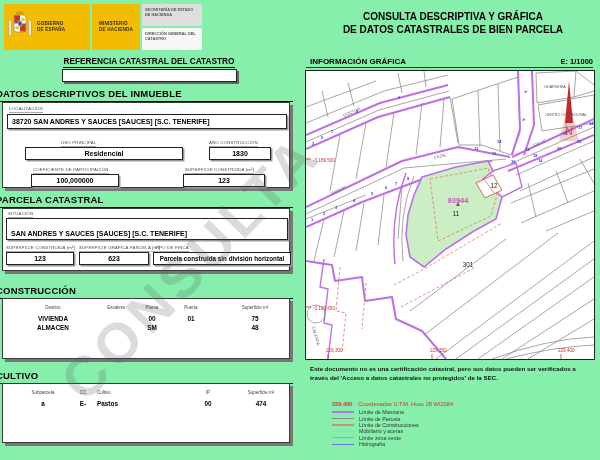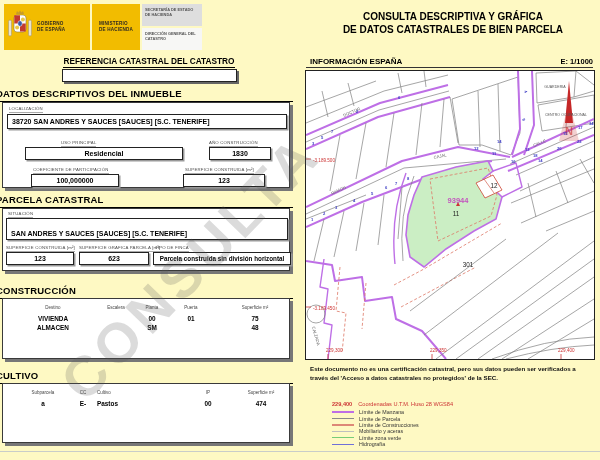--- a/index.html
+++ b/index.html
@@ -1,17 +1,17 @@
 <!DOCTYPE html>
 <html><head>
 <meta charset="utf-8">
 <style>
   * { margin:0; padding:0; box-sizing:border-box; }
   html,body { width:600px; height:460px; background:#FDFDFB; font-family:"Liberation Sans",sans-serif; overflow:hidden; }
-  #page { position:relative; width:600px; height:460px; background:#fef9c3; }
+  #page { position:relative; width:600px; height:460px; background:#86efac; }
 
   
   .logo { position:absolute; left:4px; top:4px; height:46px; display:flex; }
   .logo-block { height:46px; display:flex; align-items:center; }
   .ly { background:#F2BC00; }
   .logo-escudo { width:86px; padding-left:3px; margin-right:2px; }
   .logo-min { width:48px; justify-content:center; margin-right:2px; }
   .logo-txt { font-size:4.6px; font-weight:bold; color:#2F2A20; line-height:1.25; letter-spacing:.2px; }
   .logo-grays { width:60px; display:flex; flex-direction:column; }
   .lg-top { background:#DEDEDE; height:22px; margin-bottom:2px; padding:3px 3px; }
@@ -200,21 +200,21 @@
       <div class="td k2">E-</div>
       <div class="td k3">Pastos</div>
       <div class="td k4">00</div>
       <div class="td k5">474</div>
     </div>
   </div>
 
   <div class="wm">CONSULTA</div>
 
   <div class="info-h">
-    <span class="info-title">INFORMACIÓN ESPAÑA</span>
+    <span class="info-title">INFORMACIÓN GRÁFICA</span>
     <span class="info-scale">E: 1/1000</span>
   </div>
 
   <div class="mapframe">
     <svg class="map-svg" viewBox="0 0 288 288" width="288" height="288">
 
       <path class="gl" d="M0,52 L78,20 L142,4 M0,36 L70,10 M22,46 L16,20 M48,35 L42,12 M96,22 L92,2 M120,16 L118,0"></path>
 
       <path class="pl" d="M0,64 L74,32 L142,14"></path>
       <path class="gl" d="M0,71 L73,39 L143,20"></path>

